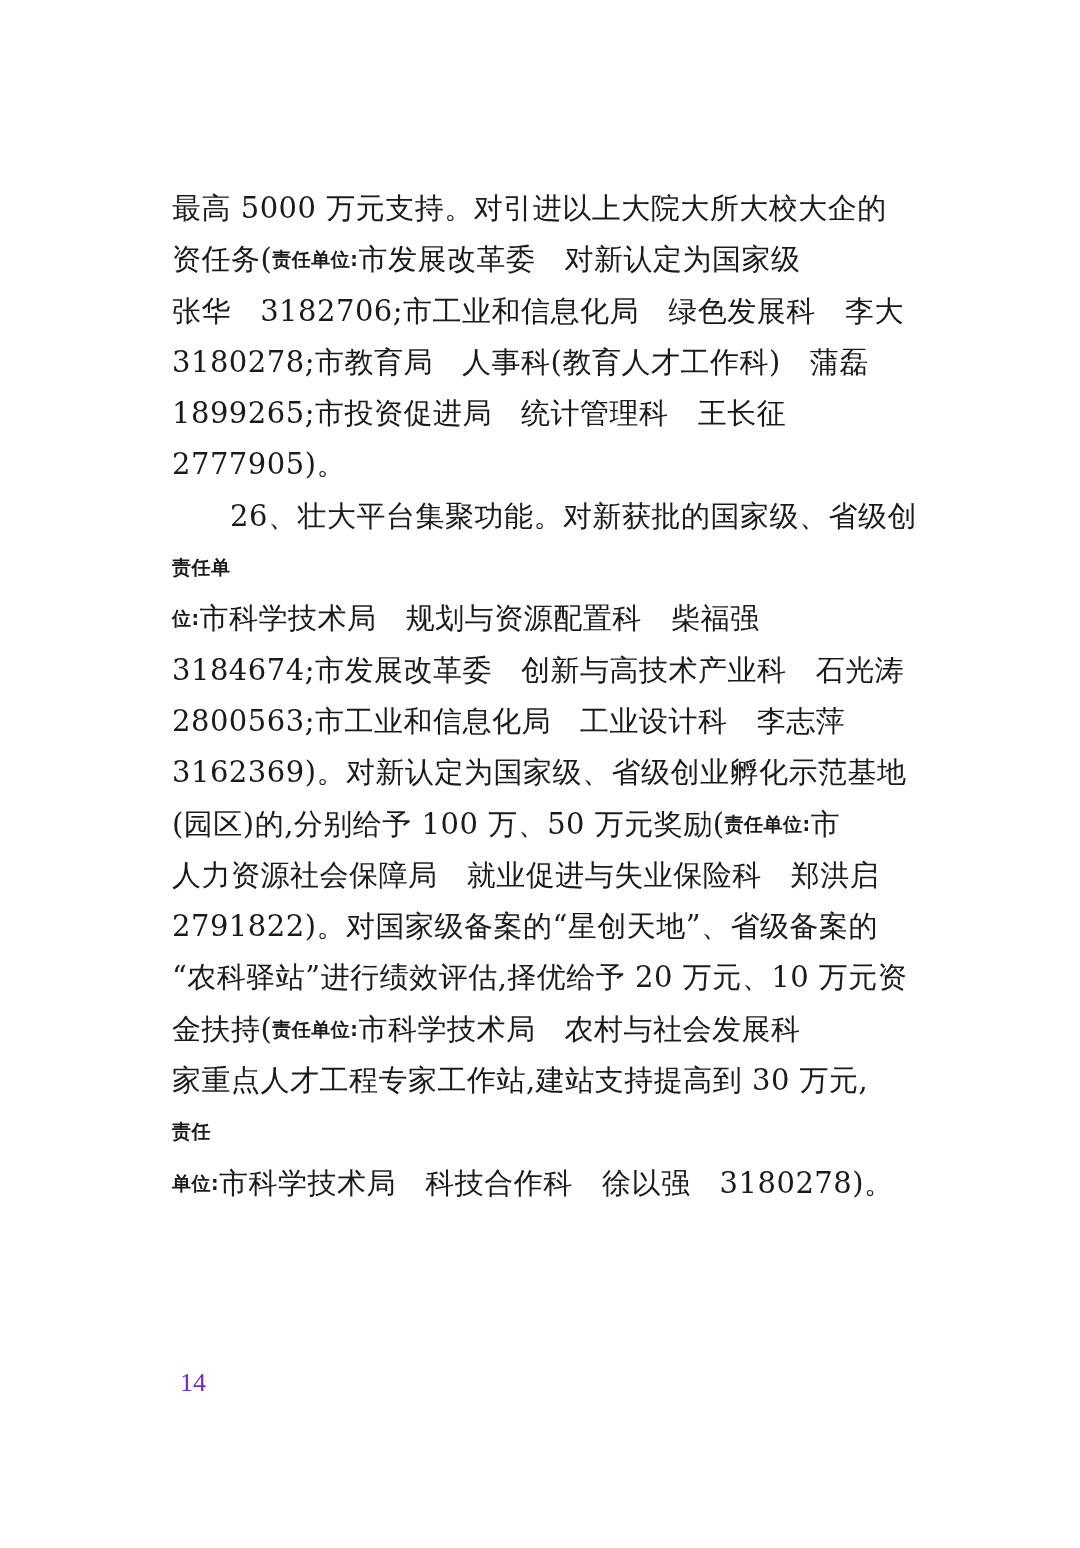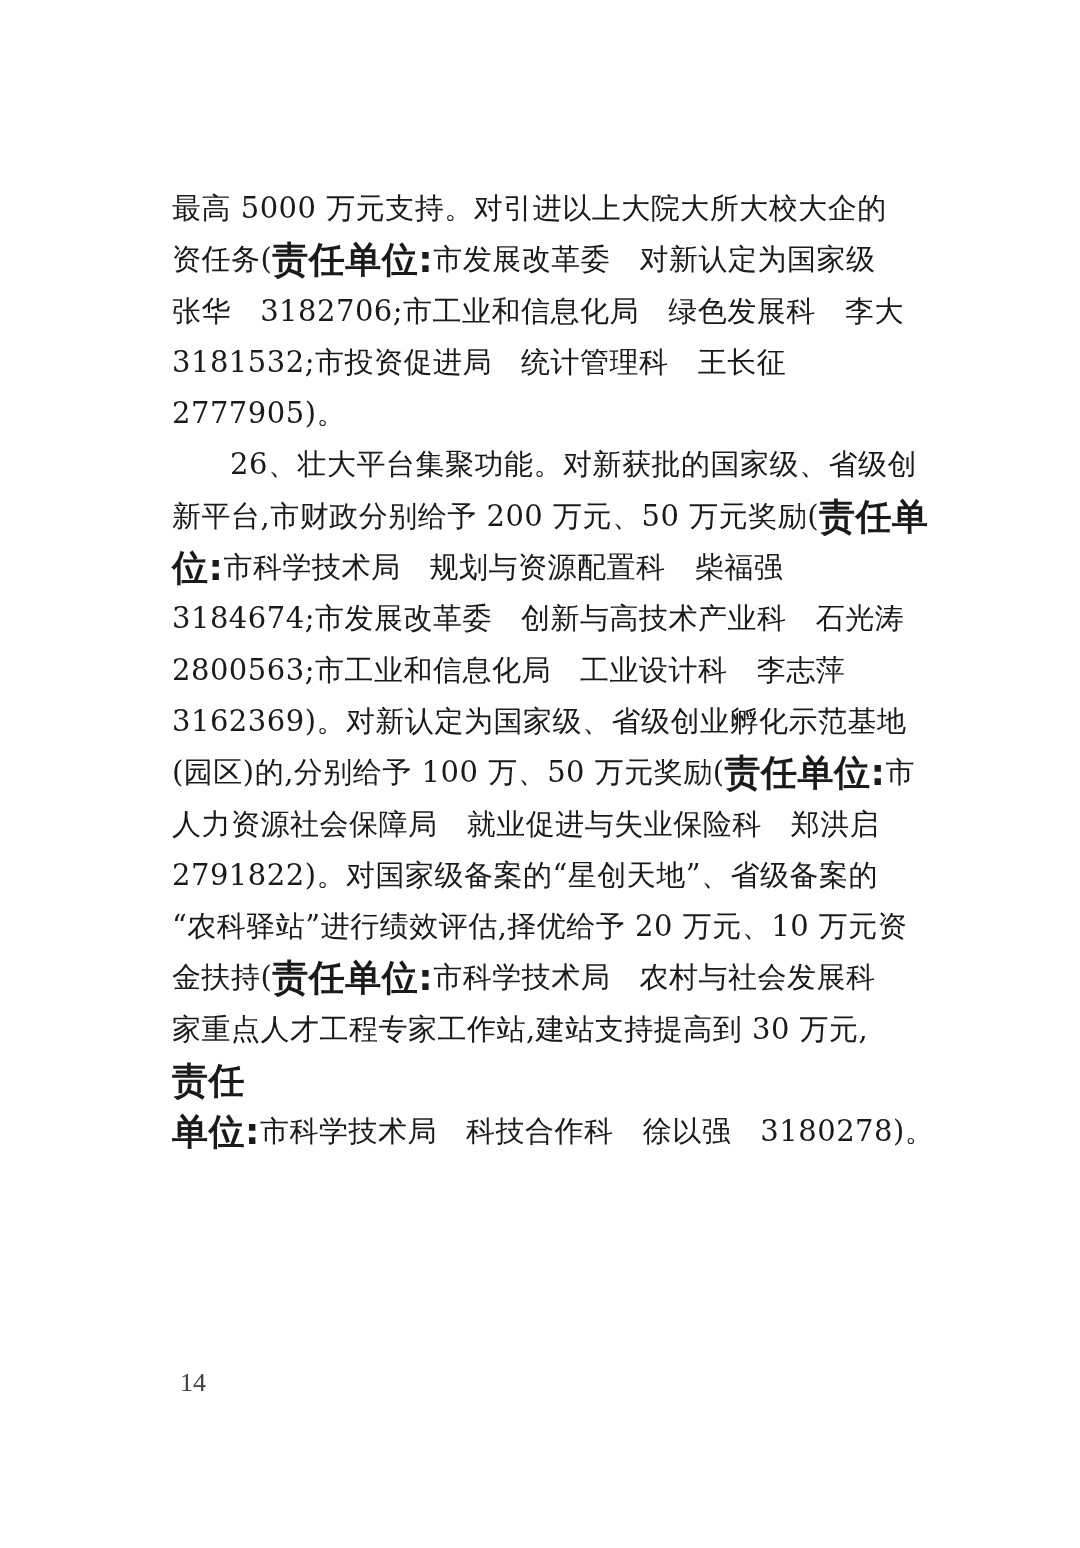--- a/index.html
+++ b/index.html
@@ -38,43 +38,44 @@
       display: flex;
       align-items: center;
     }
     .line.indent {
       padding-left: 58px;
     }
     .seg { white-space: pre; }
     .bold {
       font-family: "DejaVu Sans", "Liberation Sans", sans-serif;
       font-weight: bold;
-      font-size: 36px;
+      font-size: 19px;
     }
     .page-number {
       position: absolute;
       left: 180px;
       top: 1368px;
       font-size: 26px;
       font-family: "Liberation Serif", "DejaVu Serif", serif;
-      color: #404040;
+      color: #6d28d9;
     }
   </style>
 </head>
 <body>
 
 <div class="page">
   <div class="text-block" id="text-block">
       <div class="line"><span class="seg">最高 5000 万元支持。对引进以上大院大所大校大企的</span></div>
       <div class="line"><span class="seg">资任务(</span><span class="seg bold">责任单位:</span><span class="seg">市发展改革委   对新认定为国家级</span></div>
       <div class="line"><span class="seg">张华   3182706;市工业和信息化局   绿色发展科   李大</span></div>
-      <div class="line"><span class="seg">3181532;市投资促进局   统计管理科   王长征</span></div>
+      <div class="line"><span class="seg">3180278;市教育局   人事科(教育人才工作科)   蒲磊</span></div>
+      <div class="line"><span class="seg">1899265;市投资促进局   统计管理科   王长征</span></div>
       <div class="line"><span class="seg">2777905)。</span></div>
       <div class="line indent"><span class="seg">26、壮大平台集聚功能。对新获批的国家级、省级创</span></div>
-      <div class="line"><span class="seg">新平台,市财政分别给予 200 万元、50 万元奖励(</span><span class="seg bold">责任单</span></div>
+      <div class="line"><span class="seg bold">责任单</span></div>
       <div class="line"><span class="seg bold">位:</span><span class="seg">市科学技术局   规划与资源配置科   柴福强</span></div>
       <div class="line"><span class="seg">3184674;市发展改革委   创新与高技术产业科   石光涛</span></div>
       <div class="line"><span class="seg">2800563;市工业和信息化局   工业设计科   李志萍</span></div>
       <div class="line"><span class="seg">3162369)。对新认定为国家级、省级创业孵化示范基地</span></div>
       <div class="line"><span class="seg">(园区)的,分别给予 100 万、50 万元奖励(</span><span class="seg bold">责任单位:</span><span class="seg">市</span></div>
       <div class="line"><span class="seg">人力资源社会保障局   就业促进与失业保险科   郑洪启</span></div>
       <div class="line"><span class="seg">2791822)。对国家级备案的“星创天地”、省级备案的</span></div>
       <div class="line"><span class="seg">“农科驿站”进行绩效评估,择优给予 20 万元、10 万元资</span></div>
       <div class="line"><span class="seg">金扶持(</span><span class="seg bold">责任单位:</span><span class="seg">市科学技术局   农村与社会发展科</span></div>
       <div class="line"><span class="seg">家重点人才工程专家工作站,建站支持提高到 30 万元,</span></div>

